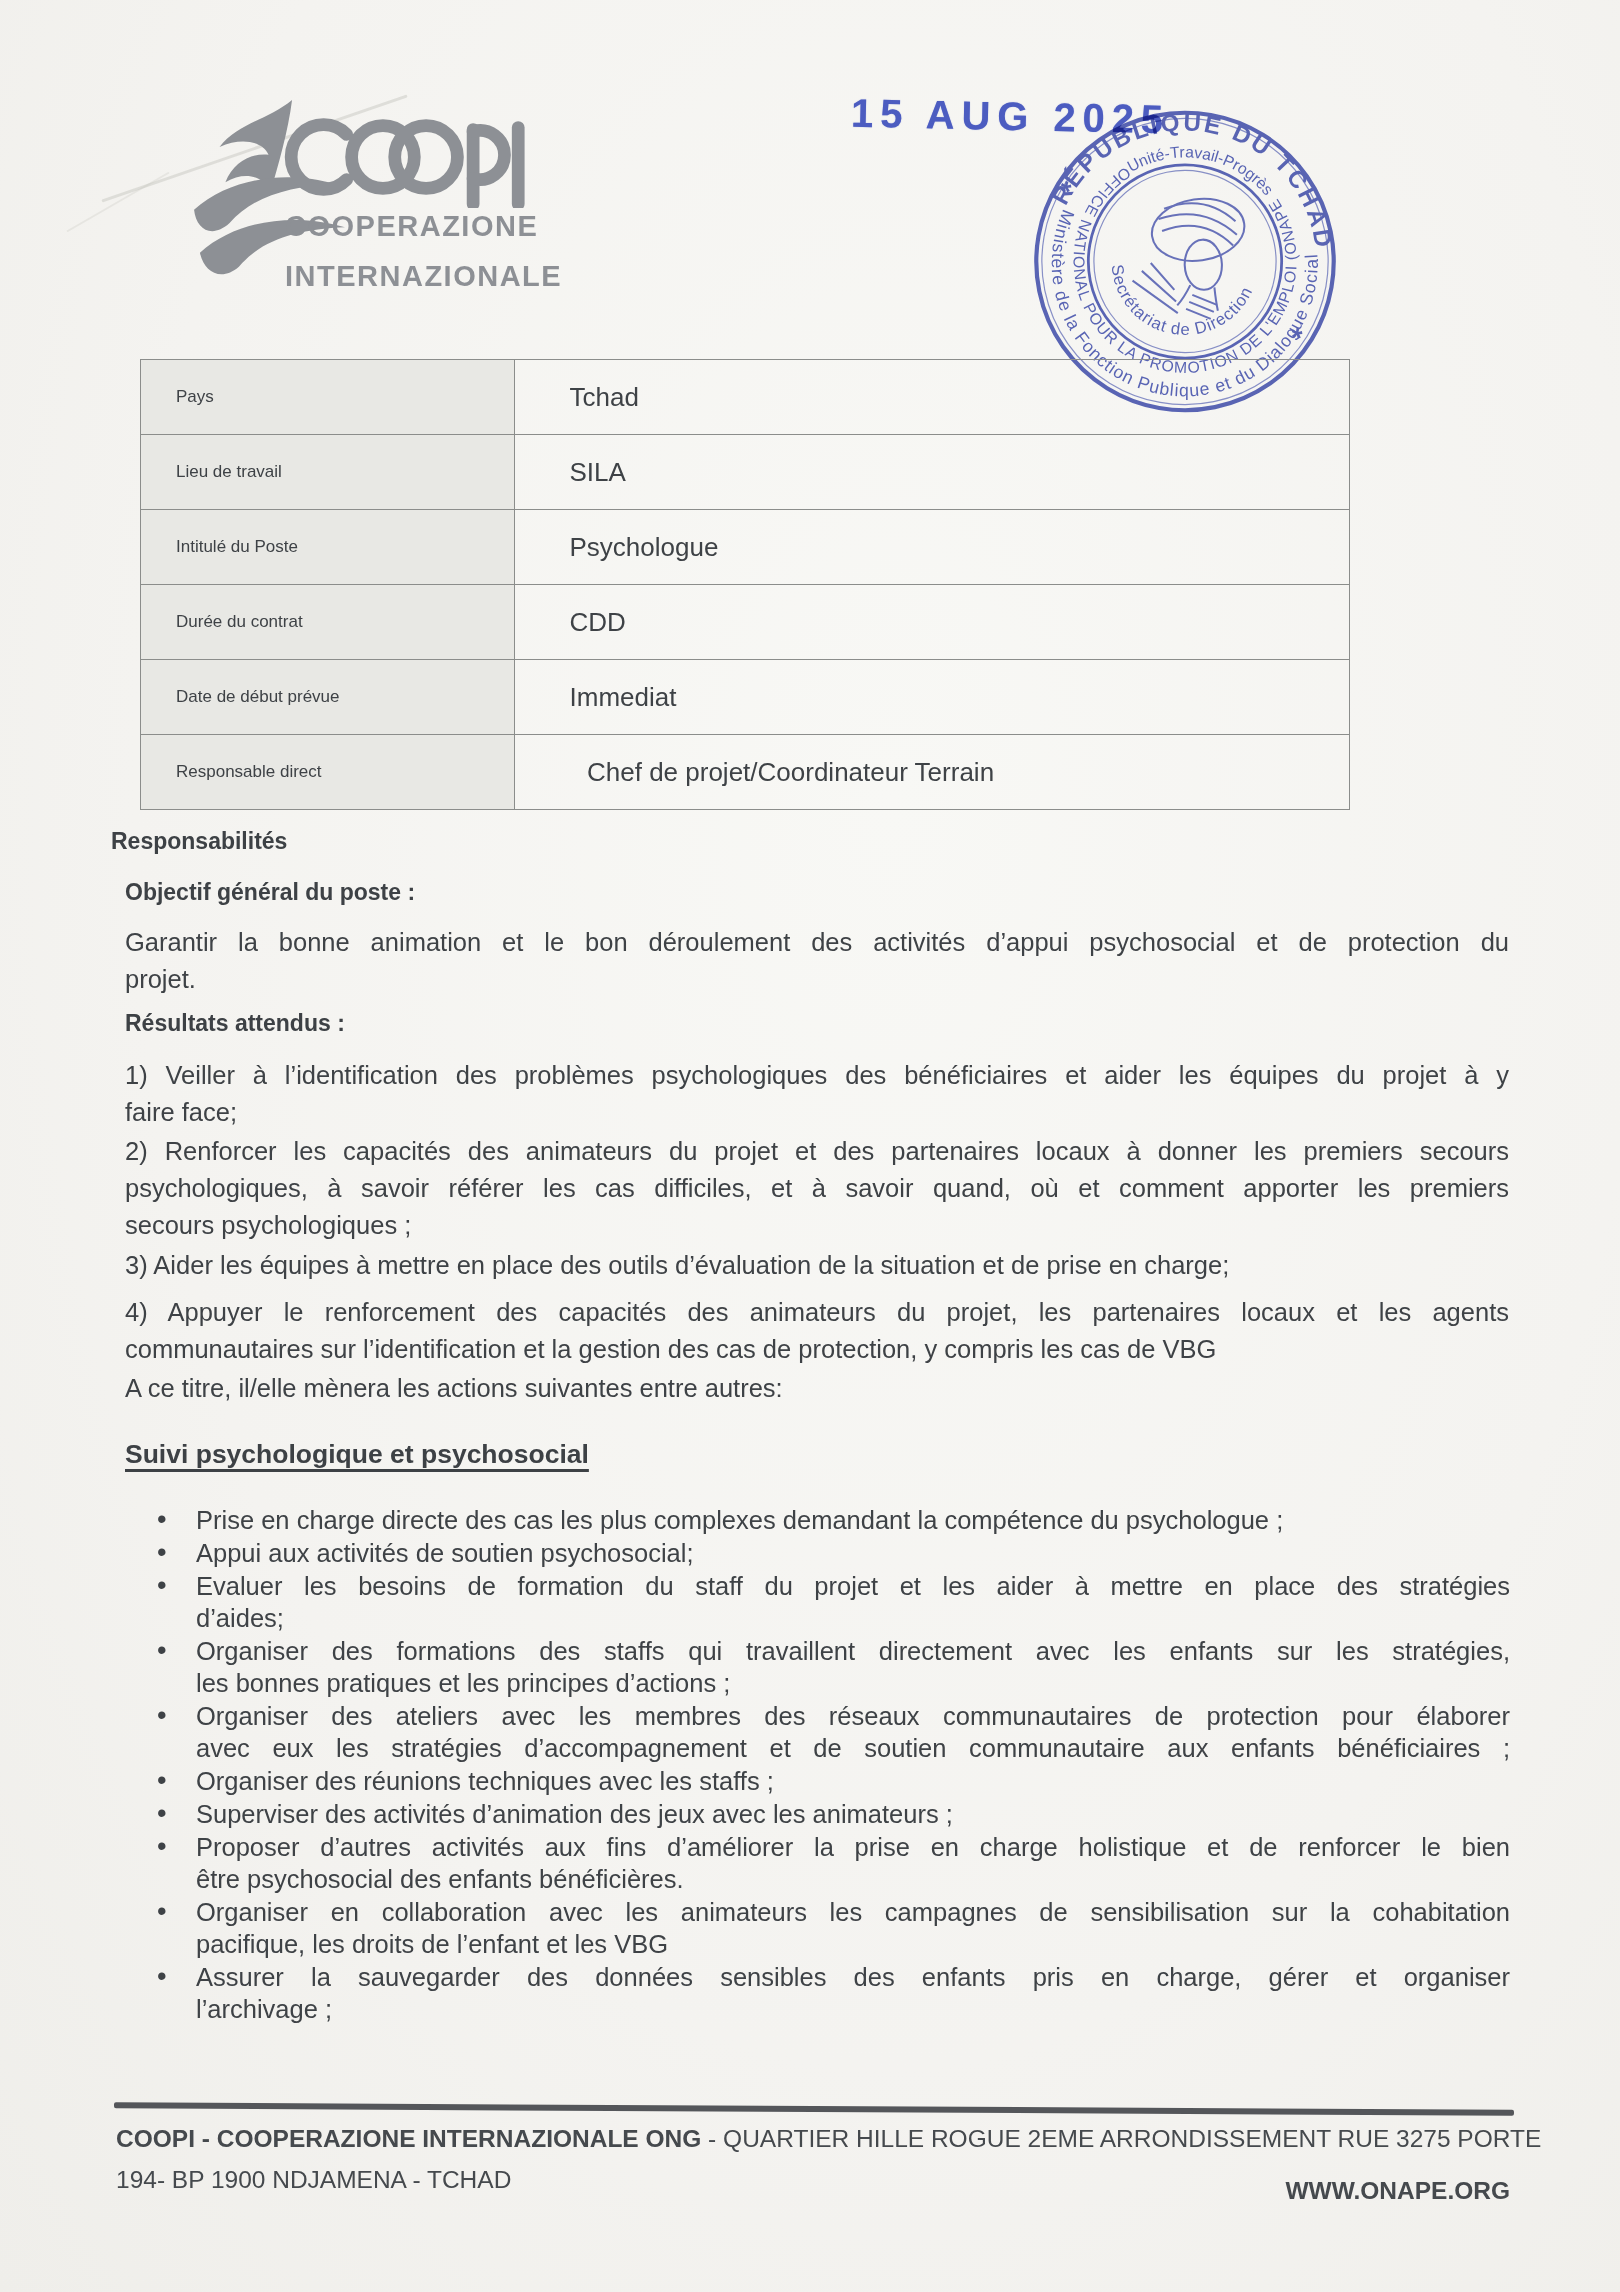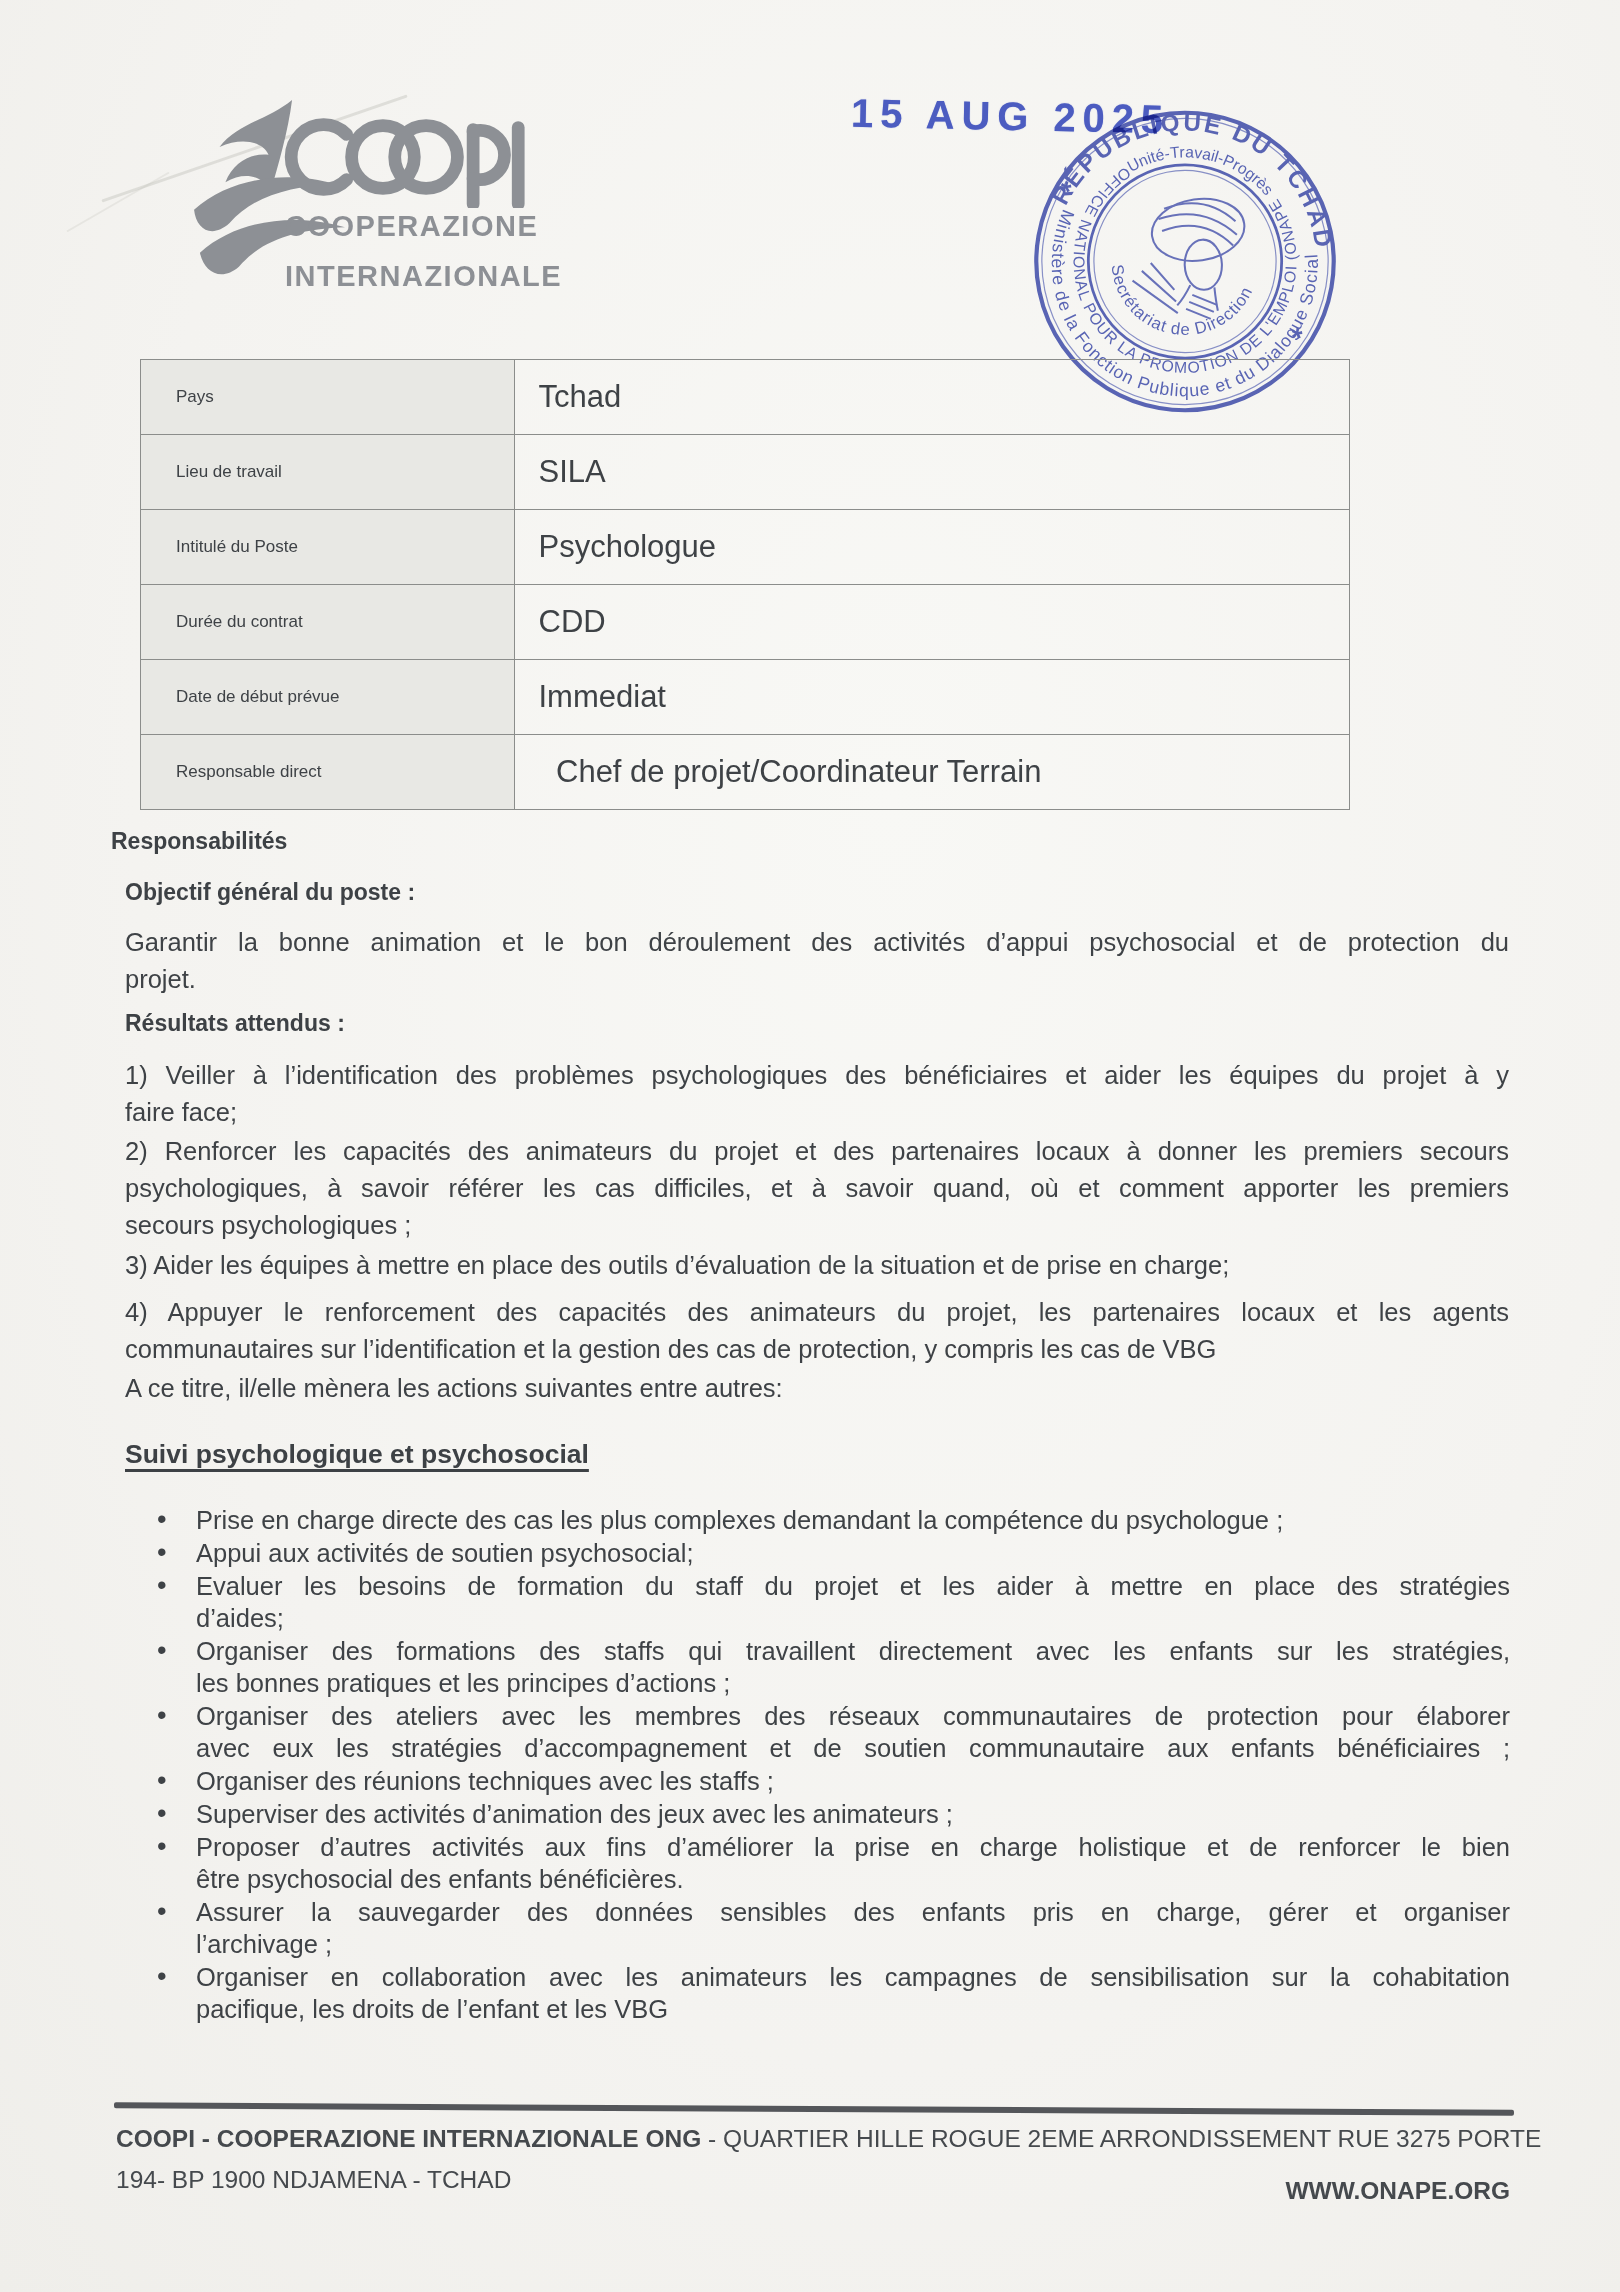--- a/index.html
+++ b/index.html
@@ -49,21 +49,21 @@
     position:absolute;left:140px;top:359px;width:1208px;
     border:1px solid #8b8d8b;border-bottom:none;
   }
   .info-row{display:grid;grid-template-columns:374px 1fr;height:74px;
             border-bottom:1px solid #8b8d8b;}
   .info-label{
     background:#e8e8e4;border-right:1px solid #8b8d8b;
     display:flex;align-items:center;padding-left:35px;
     font-size:17px;color:#3e4246;
   }
-  .info-value{display:flex;align-items:center;padding-left:23.5px;font-size:31px;color:#3e4246;}
+  .info-value{display:flex;align-items:center;padding-left:23.5px;font-size:26px;color:#3e4246;margin-left:31px;}
   .info-row:last-child .info-value{padding-left:41px;}
 
   
   .h-bold{position:absolute;font-size:23px;font-weight:bold;color:#3d4145;white-space:nowrap;}
   .para{position:absolute;left:125px;width:1384px;font-size:25.5px;line-height:37px;color:#3e4246;}
   .para .jline{text-align:justify;text-align-last:justify;}
   .suivi{
     position:absolute;left:125px;top:1439px;font-size:26.5px;font-weight:bold;color:#3d4145;
     text-decoration:underline;text-decoration-thickness:2.5px;text-underline-offset:5.9px;
     white-space:nowrap;
@@ -248,26 +248,26 @@
       <div>Organiser des réunions techniques avec les staffs ;</div>
     </li>
     <li>
       <div>Superviser des activités d’animation des jeux avec les animateurs ;</div>
     </li>
     <li>
       <div class="jline">Proposer d’autres activités aux fins d’améliorer la prise en charge holistique et de renforcer le bien</div>
       <div>être psychosocial des enfants bénéficières.</div>
     </li>
     <li>
+      <div class="jline">Organiser en collaboration avec les animateurs les campagnes de sensibilisation sur la cohabitation</div>
+      <div>pacifique, les droits de l’enfant et les VBG</div>
+    </li>
+    <li>
       <div class="jline">Assurer la sauvegarder des données sensibles des enfants pris en charge, gérer et organiser</div>
       <div>l’archivage ;</div>
-    </li>
-    <li>
-      <div class="jline">Organiser en collaboration avec les animateurs les campagnes de sensibilisation sur la cohabitation</div>
-      <div>pacifique, les droits de l’enfant et les VBG</div>
     </li>
   </ul>
 
   <div class="footer-rule"></div>
   <div class="footer-line1">
     <span class="b">COOPI - COOPERAZIONE INTERNAZIONALE ONG</span><span> - QUARTIER HILLE ROGUE  2EME ARRONDISSEMENT RUE 3275 PORTE</span>
   </div>
   <div class="footer-line2">194- BP 1900 NDJAMENA - TCHAD</div>
   <div class="footer-site">WWW.ONAPE.ORG</div>
 

